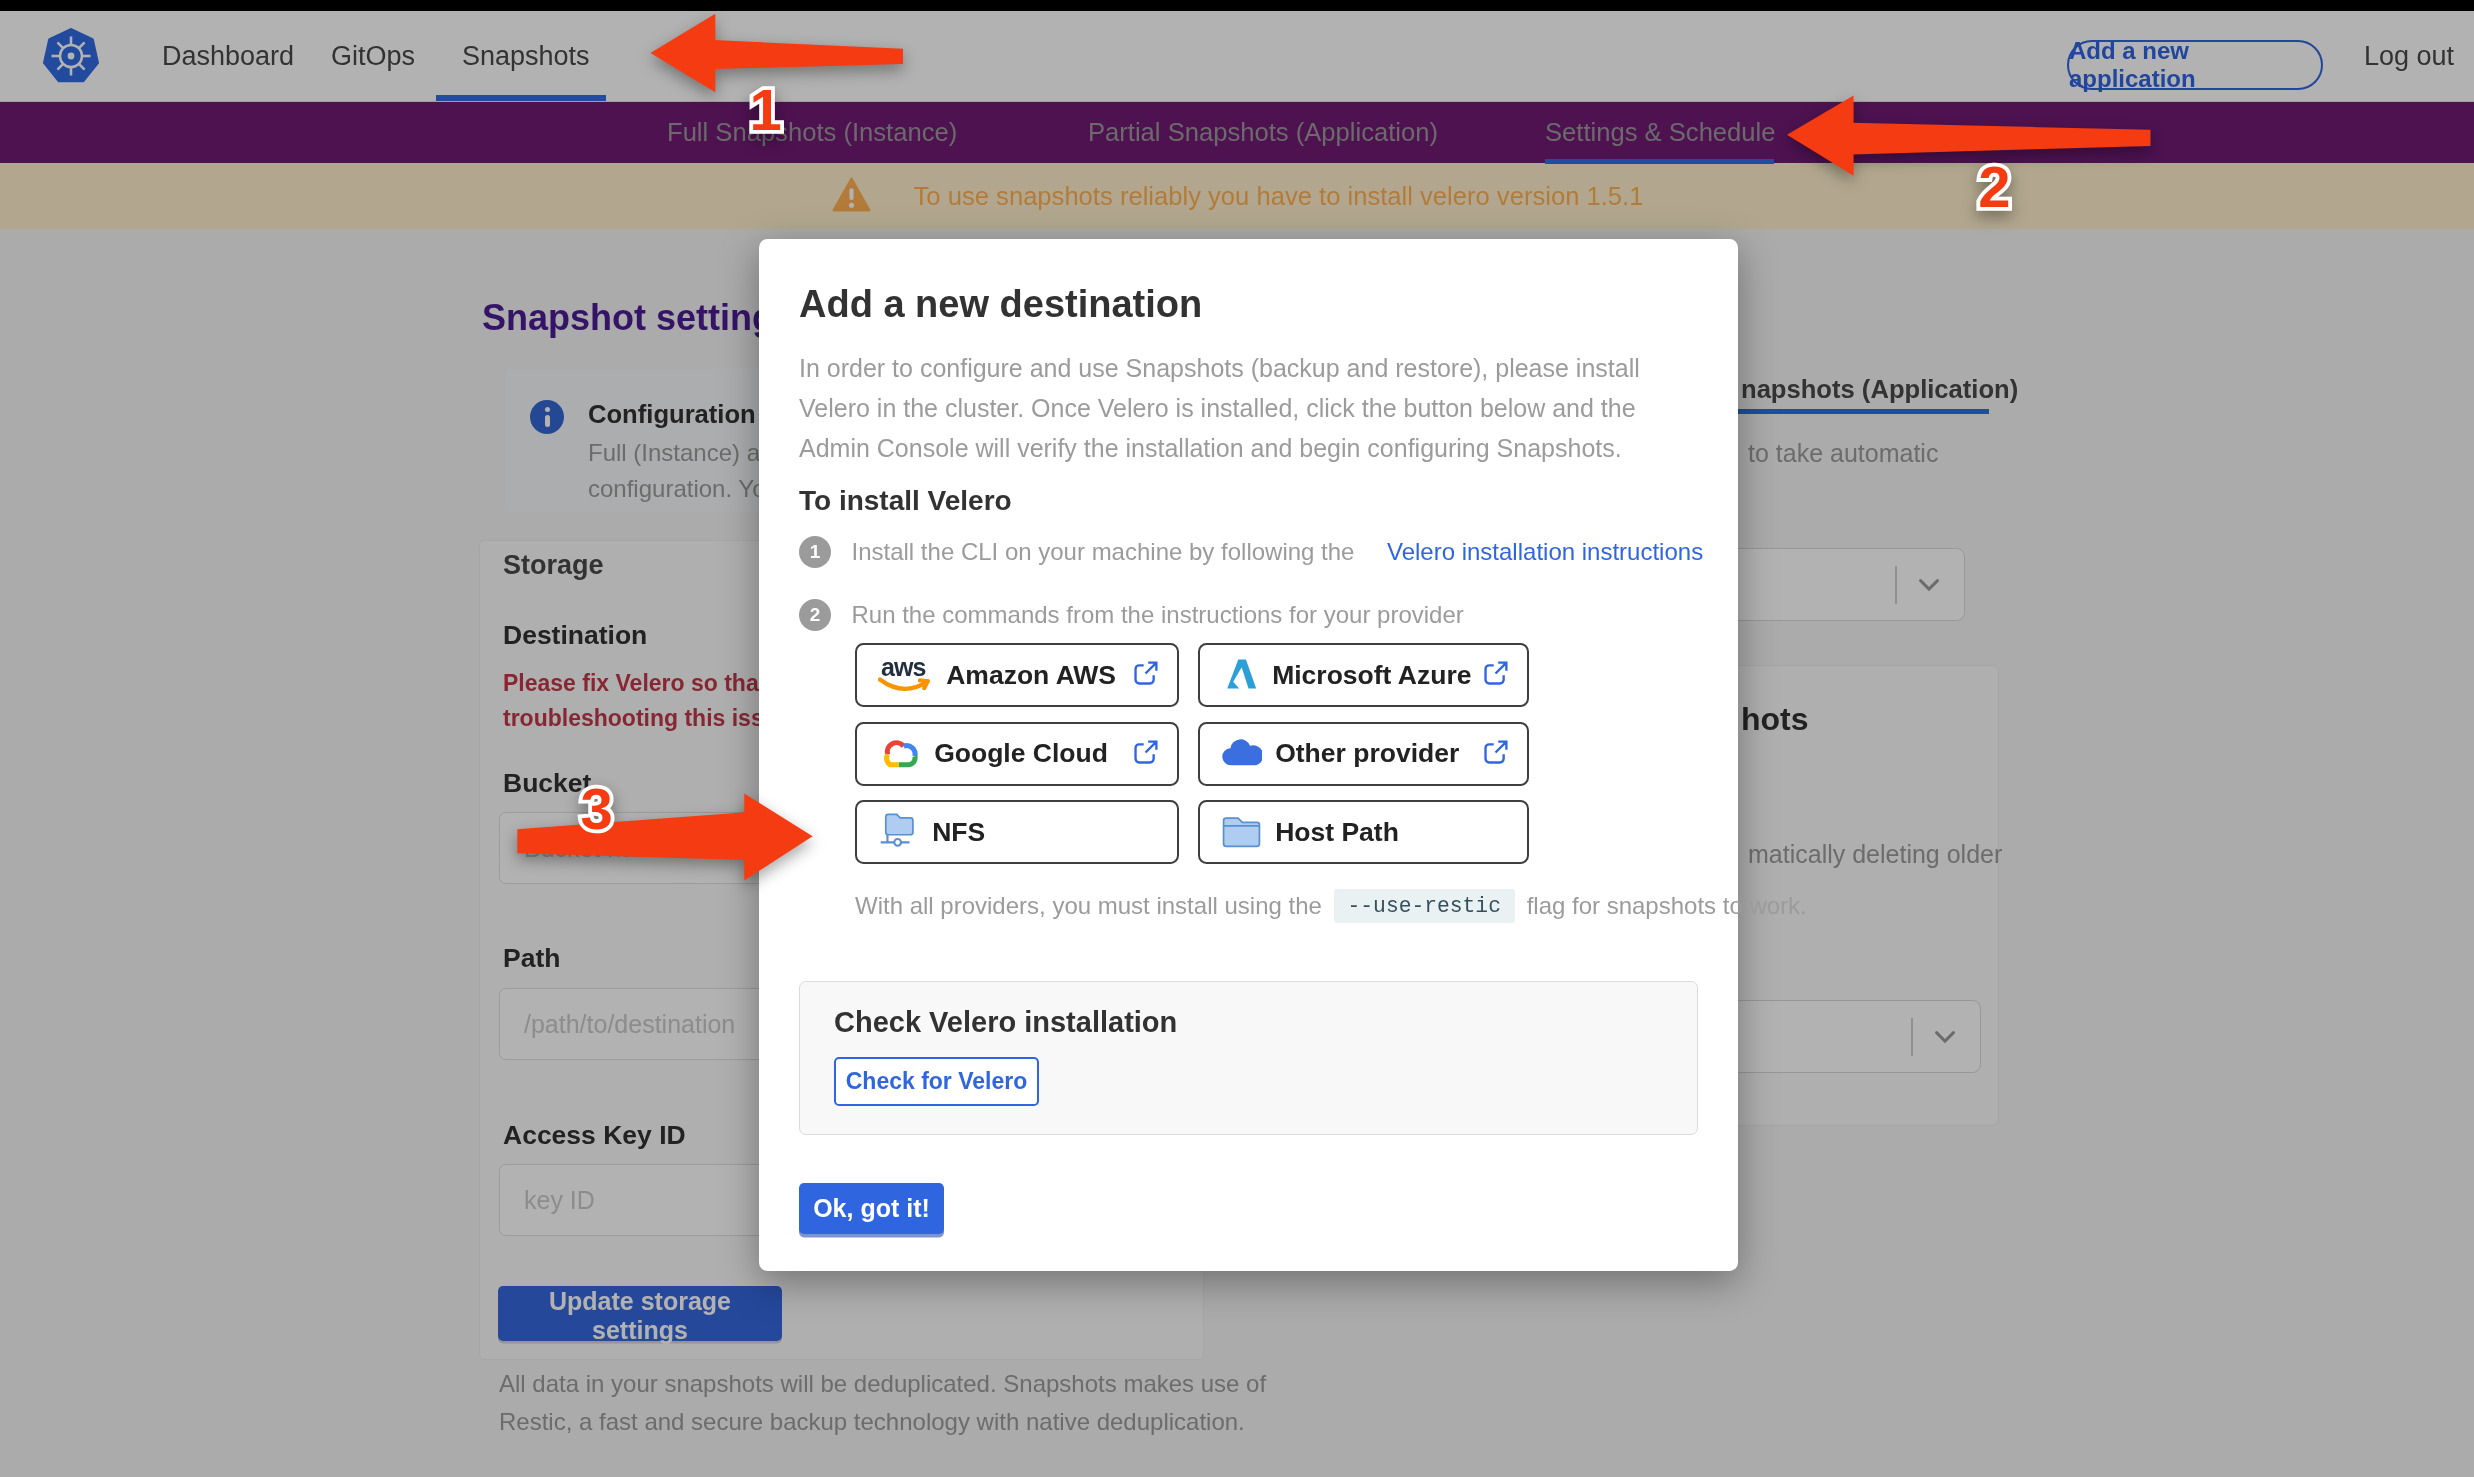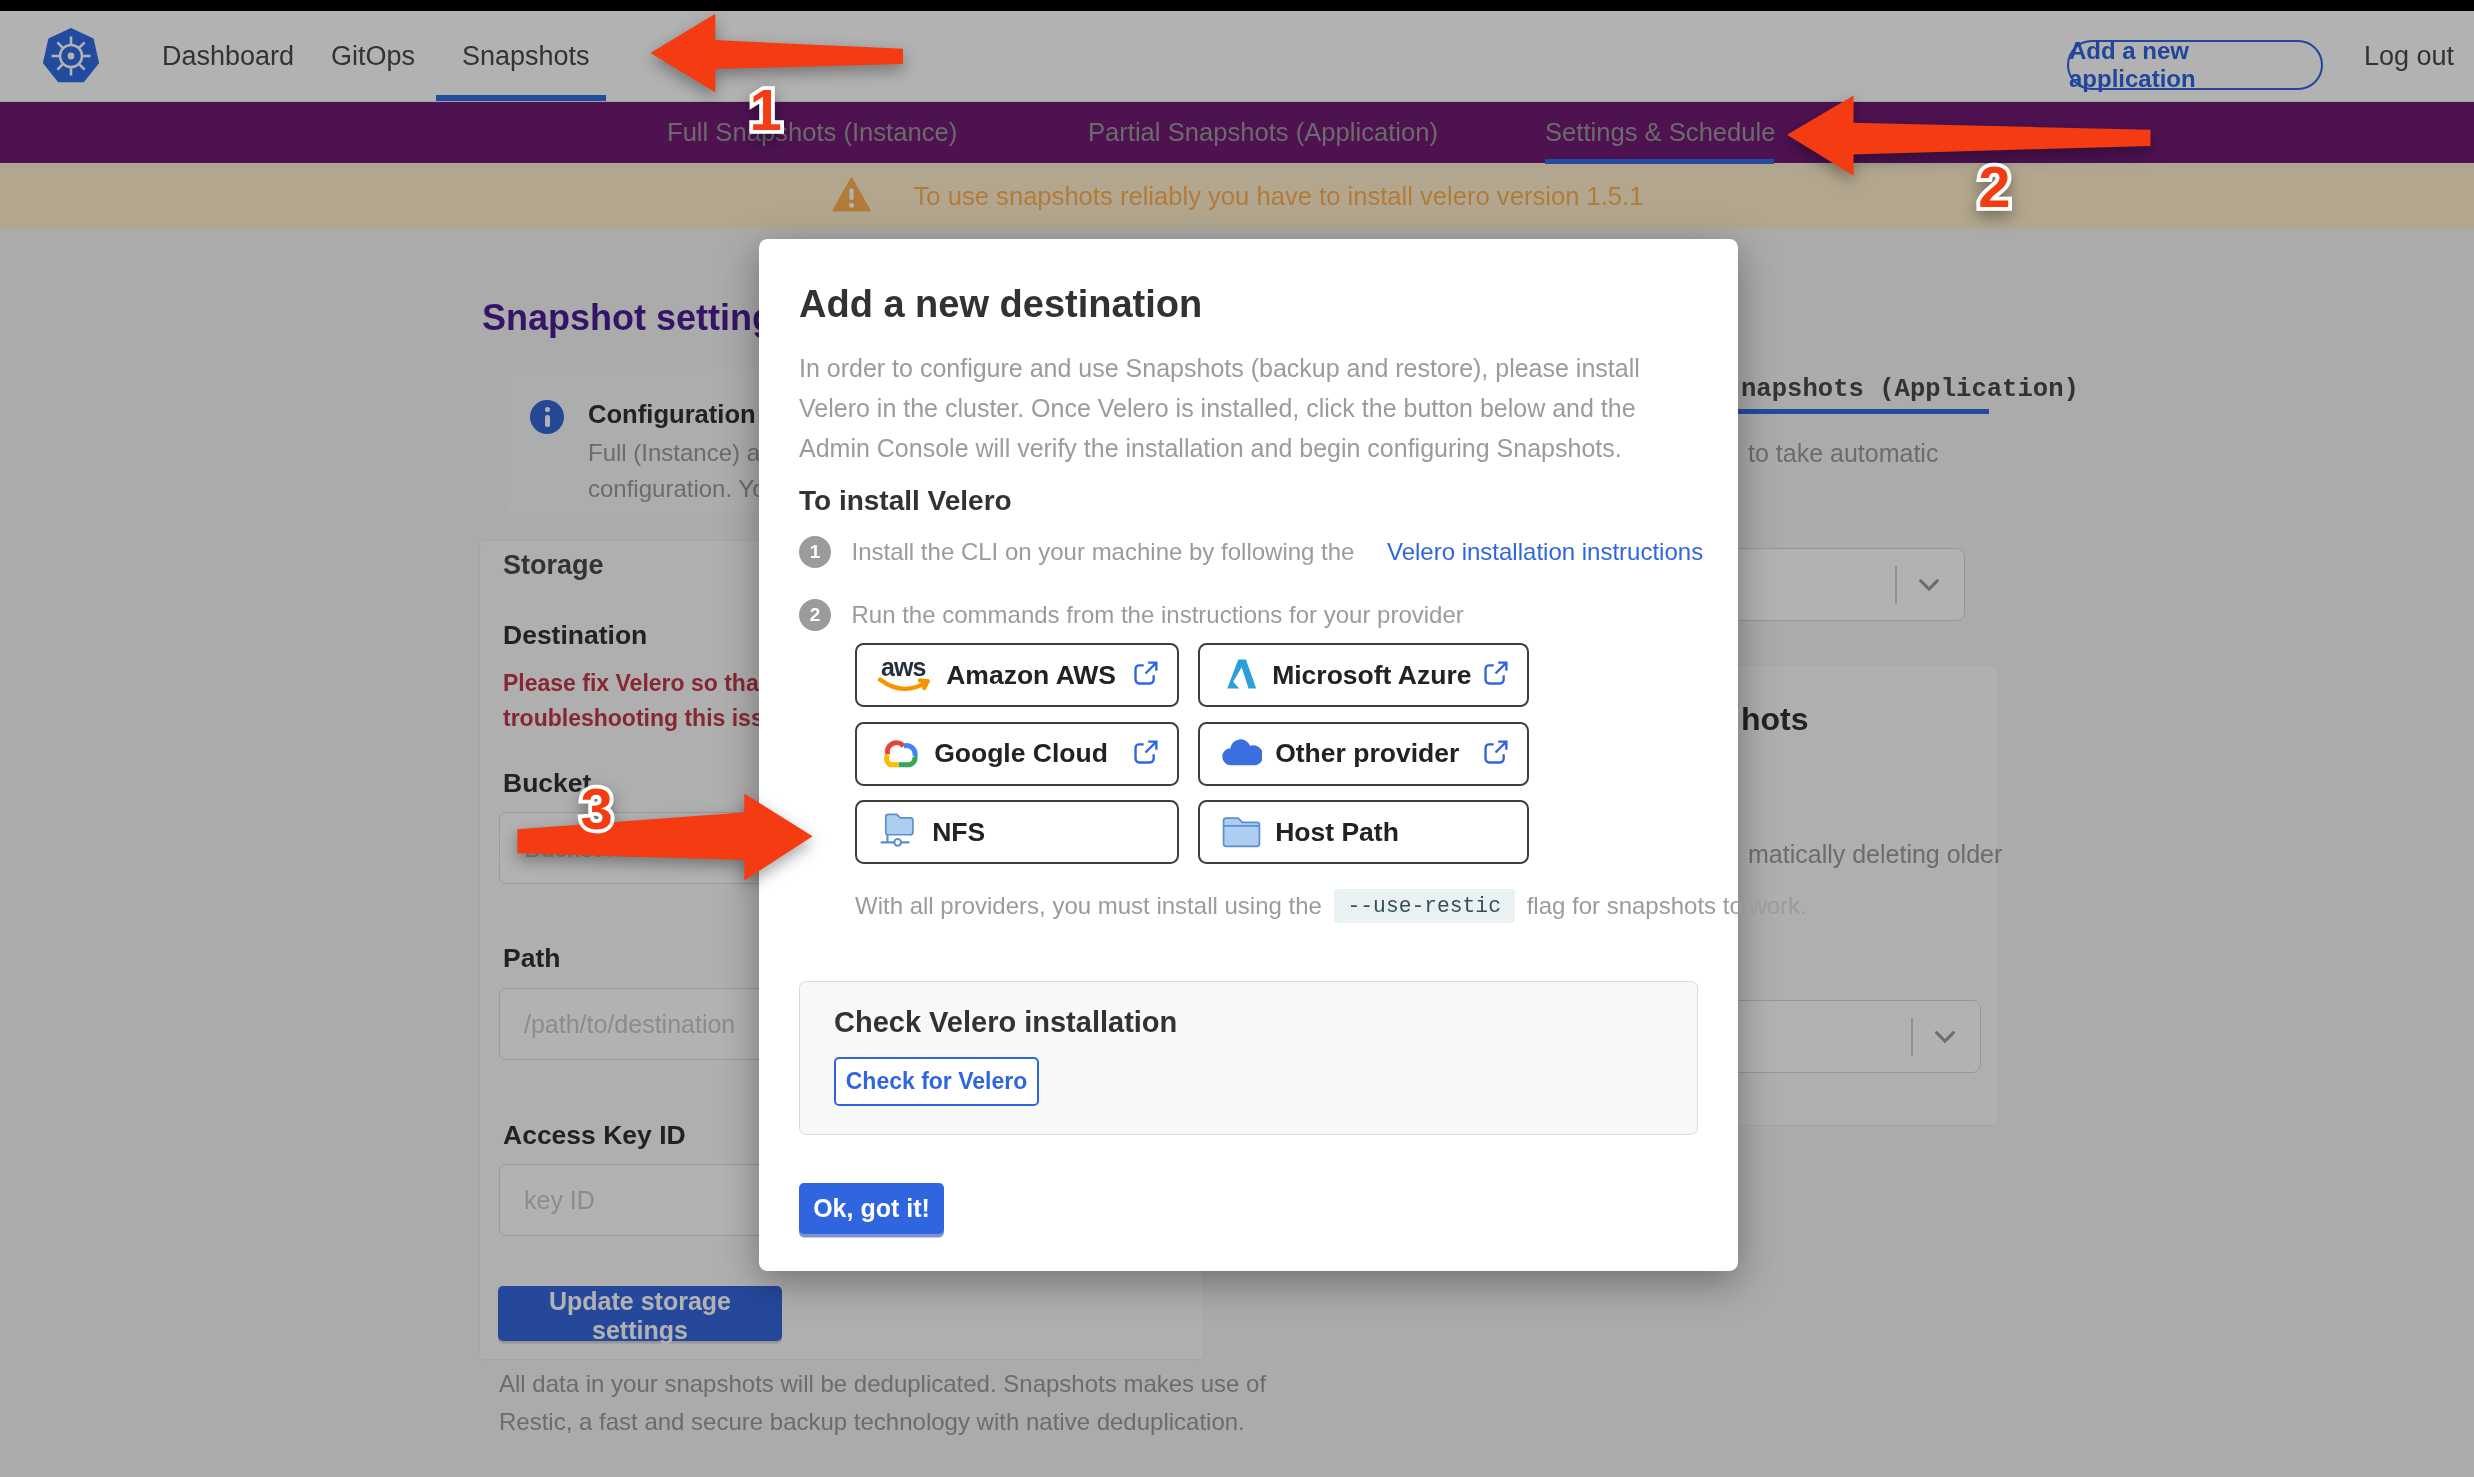--- a/index.html
+++ b/index.html
@@ -36,21 +36,21 @@
   #dest-error{left:503px;top:666px;font-size:23px;font-weight:bold;color:#c0394a;line-height:35px;}
   .field-label{left:503px;font-size:26.5px;font-weight:bold;color:#323232;}
   .text-input{left:499px;width:678px;height:72px;background:#fff;border:1.7px solid #dfdfdf;border-radius:6.8px;
               font-size:25px;color:#4a4a4a;padding:0 24px;outline:none;font-family:inherit;}
   .text-input::placeholder{color:#c9c9c9;}
   #update-btn{left:498px;top:1286px;width:284px;height:55px;background:#3668df;border:none;border-radius:5.1px;
               color:#fff;font-size:25px;font-weight:bold;cursor:pointer;box-shadow:0 2.6px 0 rgba(0,0,0,.15);}
   #dedup-text{left:499px;top:1365px;font-size:24px;color:#9b9b9b;line-height:38px;white-space:nowrap;}
 
   
-  #subtab-label{left:1741px;top:375px;font-size:25.6px;font-weight:bold;color:#4a4a4a;white-space:nowrap;font-family:Liberation Mono, monospace;}
+  #subtab-label{left:1741px;top:375px;font-size:25.6px;font-weight:bold;color:#4a4a4a;white-space:nowrap;}
   #subtab-underline{left:1707px;top:409px;width:282px;height:5.1px;background:#326de6;}
   #auto-frag{left:1748px;top:439px;font-size:25px;color:#9b9b9b;white-space:nowrap;}
   .dropdown{background:#fff;border:1.7px solid #d8d8d8;border-radius:8.5px;cursor:pointer;}
   .dd-divider{position:absolute;right:67px;top:17px;width:1.7px;height:38px;background:#cfcfcf;}
   .dd-chevron{position:absolute;right:24px;top:29px;}
   #right-card{left:1698px;top:665px;width:301px;height:461px;background:#fbfbfb;border:0.9px solid #ececec;border-radius:6.8px;}
   #hots-frag{left:1741px;top:701px;font-size:32px;font-weight:bold;color:#323232;}
   #deleting-frag{left:1748px;top:840px;font-size:25px;color:#9b9b9b;white-space:nowrap;}
 
   #footer{left:0;top:1436px;width:2475px;height:41px;background:#f0f0f0;border-top:1.7px solid #dadada;

